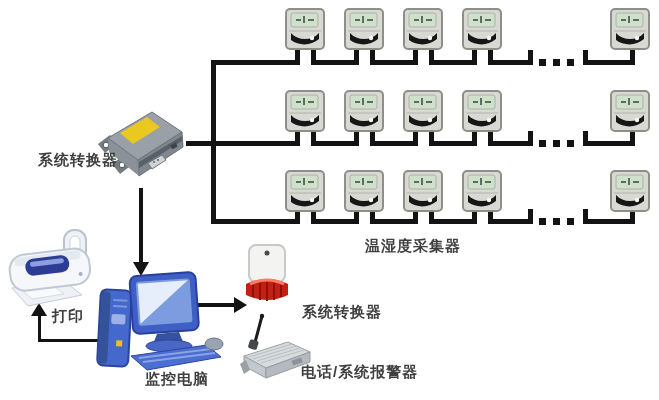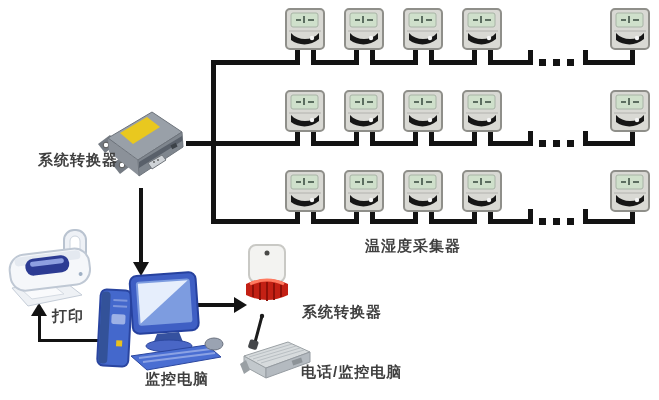--- a/index.html
+++ b/index.html
@@ -337,15 +337,15 @@
     <polygon points="30,56 74,40 74,50 30,66" fill="#b4bac0" stroke="#959ba1"></polygon>
     <rect x="56" y="47" width="10" height="5" fill="#8d9398" transform="rotate(-18 61 49)"></rect>
     <polygon points="4,52 10,48 14,58 8,62" fill="#9aa0a4"></polygon>
   </svg>
 
   <span class="lbl" style="left:38px;top:151px;">系统转换器</span>
   <span class="lbl" style="left:52px;top:307px;">打印</span>
   <span class="lbl" style="left:145px;top:370px;">监控电脑</span>
   <span class="lbl" style="left:365px;top:237px;">温湿度采集器</span>
   <span class="lbl" style="left:302px;top:303px;">系统转换器</span>
-  <span class="lbl" style="left:301px;top:363px;">电话/监控电脑</span>
+  <span class="lbl" style="left:301px;top:363px;">电话/系统报警器</span>
 
 </div>
 
 </body></html>

